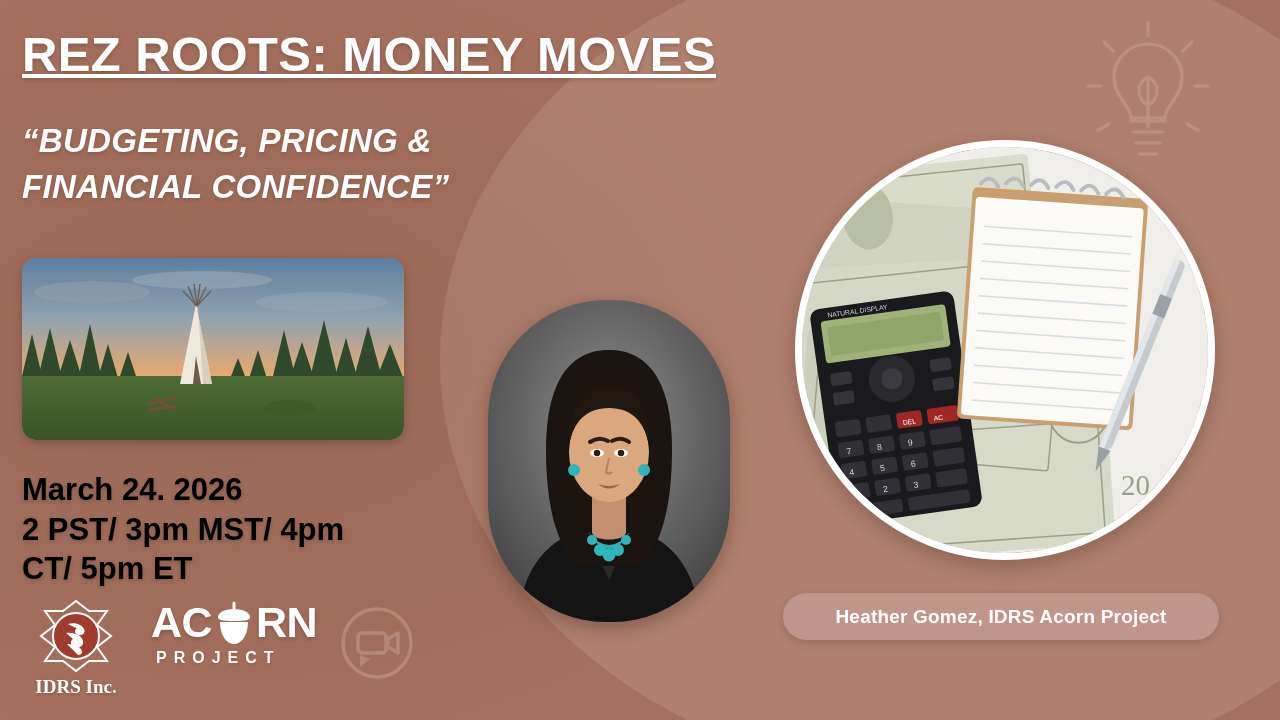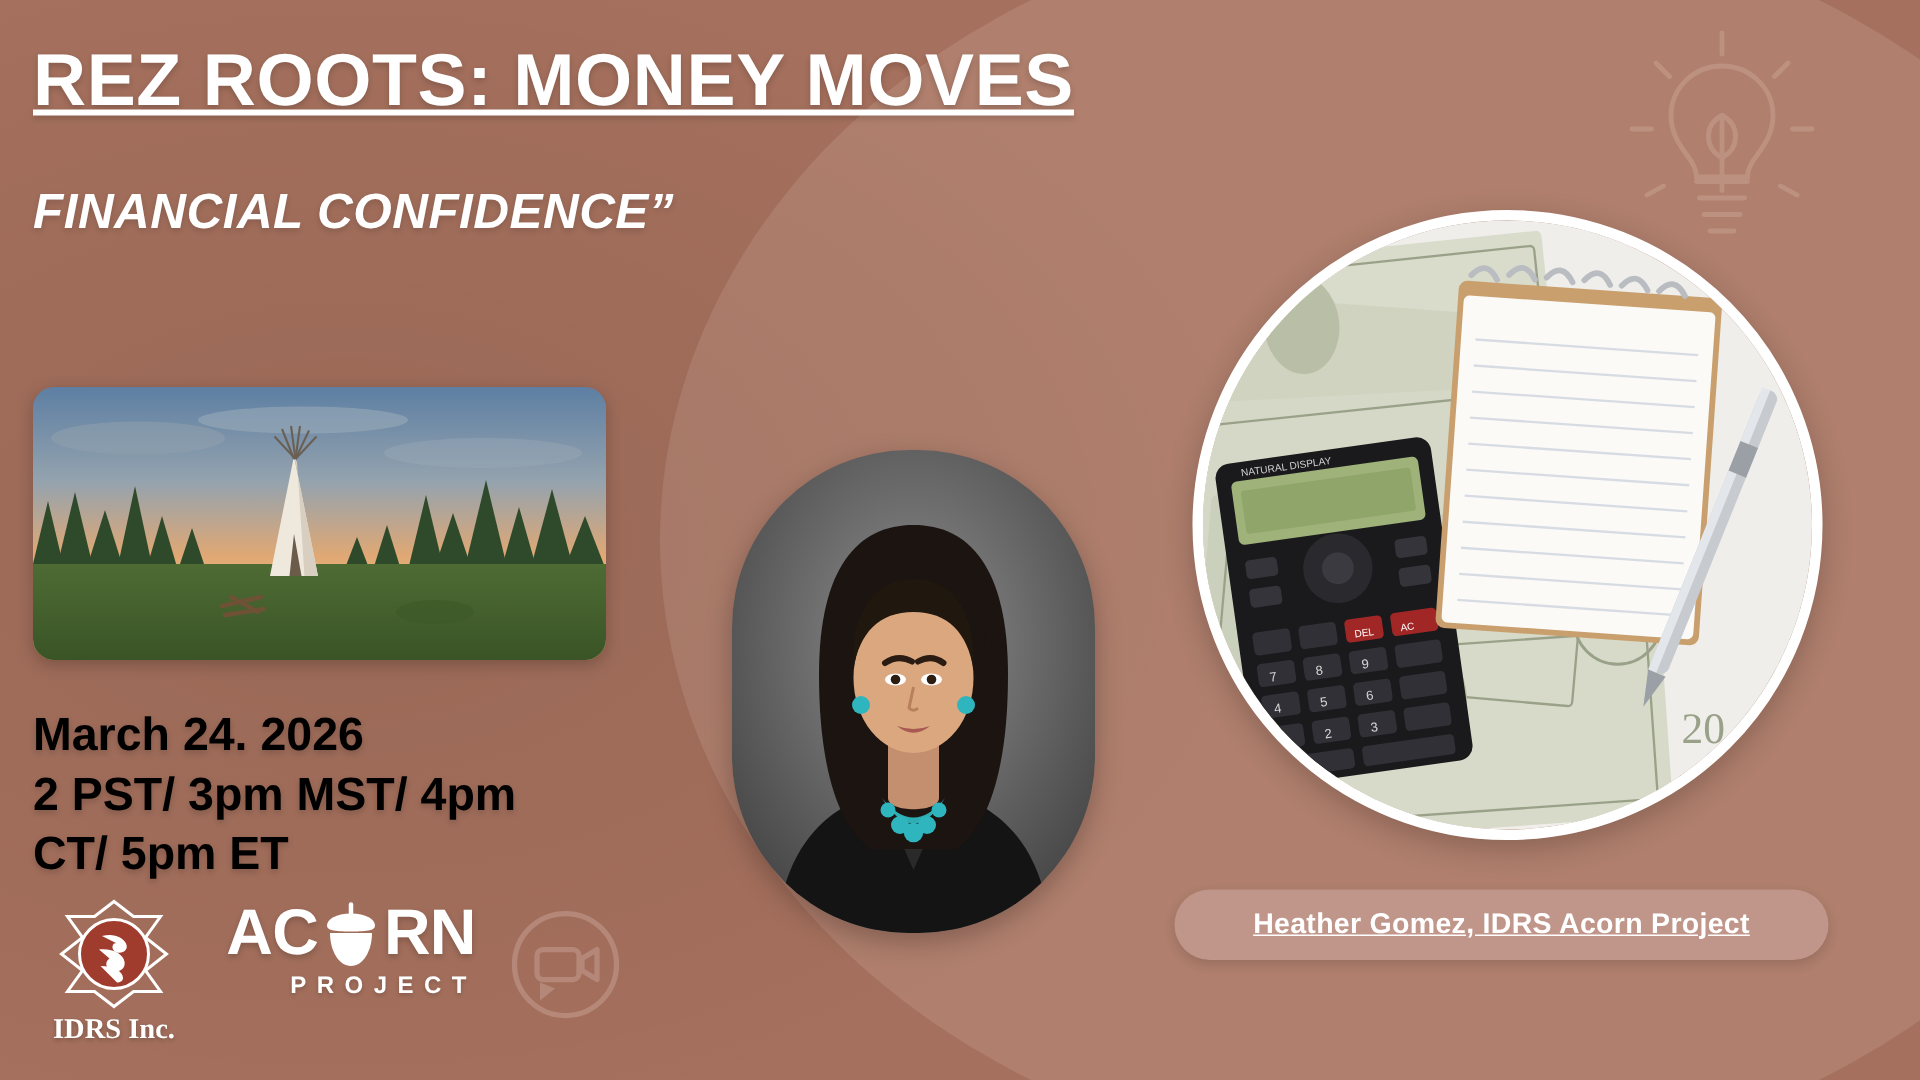--- a/index.html
+++ b/index.html
@@ -113,21 +113,21 @@
     font-weight: 700;
     letter-spacing: -0.5px;
     line-height: 1;
     text-shadow: 0 2px 4px rgba(0,0,0,0.2);
   }
   .acorn-sub {
     color: #ffffff;
     font-size: 16px;
     font-weight: 700;
     letter-spacing: 7px;
-    text-align: right;
+    text-align: left;
     margin-top: 5px;
     padding-left: 6px;
     text-shadow: 0 1px 3px rgba(0,0,0,0.2);
   }
   .acorn-icon { width: 38px; height: 46px; margin-bottom: -3px; }
   .video-icon { width: 82px; height: 82px; margin-top: 8px; opacity: 0.55; }
 
   
   .portrait {
     position: absolute;
@@ -161,21 +161,20 @@
     display: flex;
     align-items: center;
     justify-content: center;
     box-shadow: 0 3px 8px rgba(0,0,0,0.14);
   }
   .name-pill span {
     color: #ffffff;
     font-size: 19px;
     font-weight: 700;
     letter-spacing: 0.2px;
-    text-decoration: underline;
   }
 </style>
 </head>
 <body>
 
 <div class="bg-base"></div>
 <div class="bg-right"></div>
 <div class="bg-vignette"></div>
 
 <div class="bulb">
@@ -186,20 +185,21 @@
     <path d="M78 135h24"></path>
     <path d="M82 146h16"></path>
     <path d="M90 69c-6 3-9 8-9 14 0 8 5 12 9 14 4-2 9-6 9-14 0-6-3-11-9-14z"></path>
     <path d="M90 69v50"></path>
     <path d="M90 14v14M46 34l9 9M134 34l-9 9M30 78h13M150 78h-13M40 122l11-6M140 122l-11-6"></path>
   </svg>
 </div>
 
 <div class="title">REZ ROOTS: MONEY MOVES</div>
 <div class="subtitle">
+  <div>“BUDGETING, PRICING &amp;</div>
   <div>FINANCIAL CONFIDENCE”</div>
 </div>
 
 <div class="teepee">
   <svg viewBox="0 0 382 182" preserveAspectRatio="xMidYMid slice">
     <defs>
       <linearGradient id="sky" x1="0" y1="0" x2="0" y2="1">
         <stop offset="0%" stop-color="#5d7fa3"></stop>
         <stop offset="35%" stop-color="#95a3ae"></stop>
         <stop offset="62%" stop-color="#e0a874"></stop>

